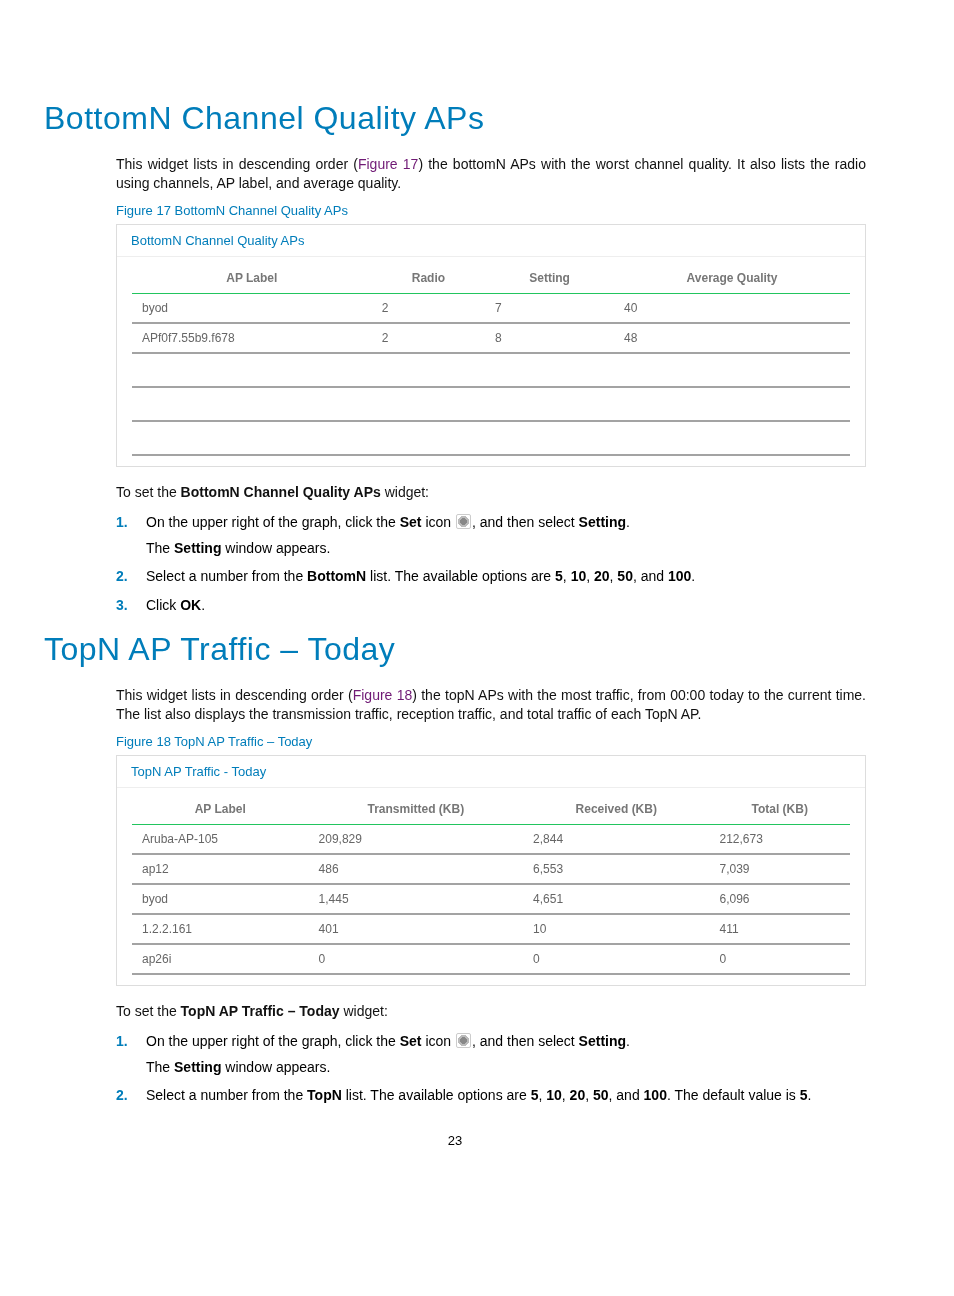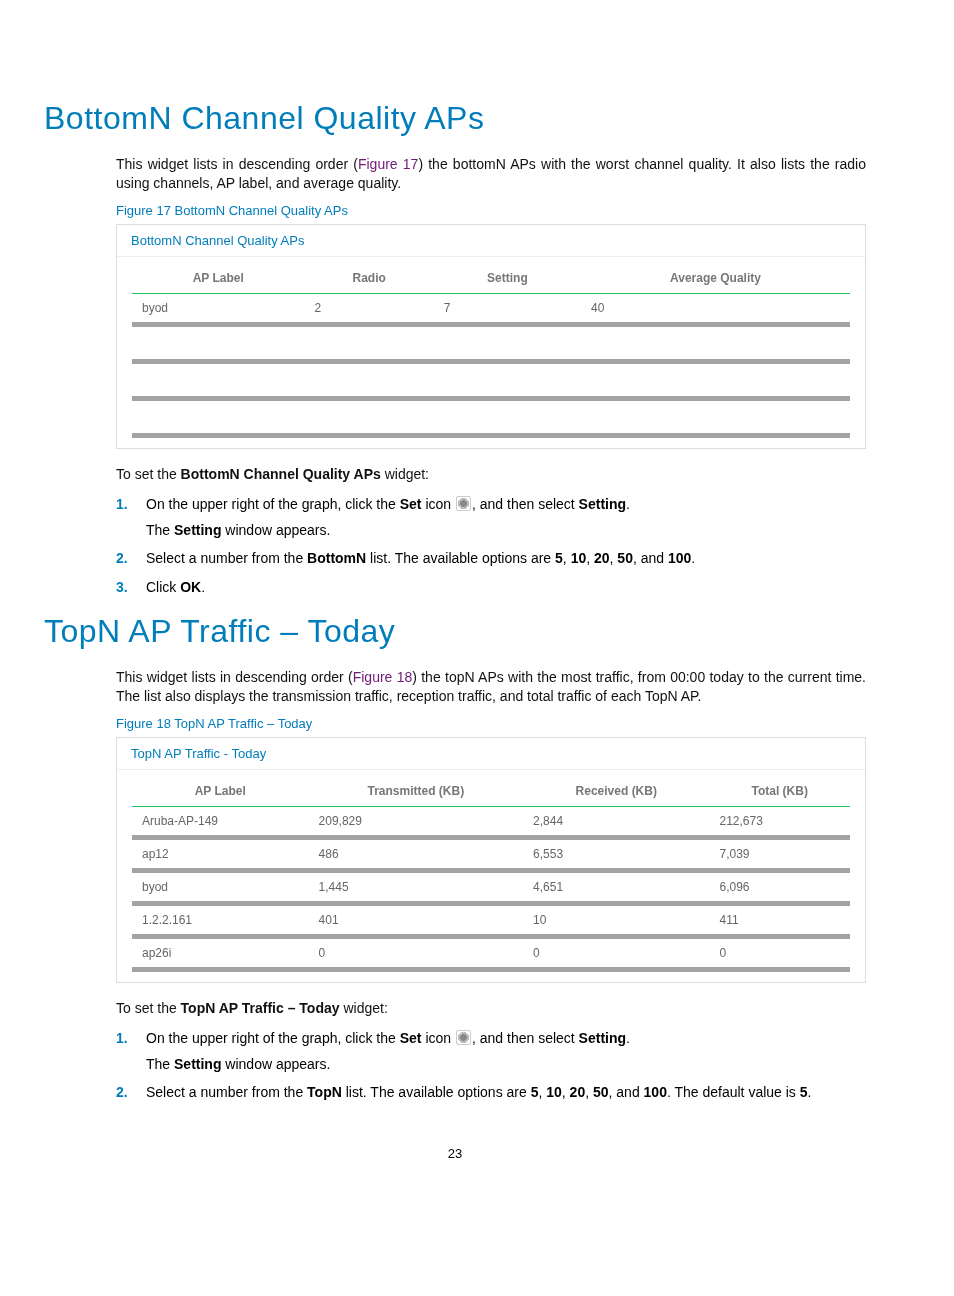--- a/index.html
+++ b/index.html
@@ -64,21 +64,21 @@
   table.data th {
     text-align: center;
     font-weight: bold;
     color: #777;
     padding: 8px 10px;
     border-bottom: 1px solid #22c55e;
     font-size: 12px;
   }
   table.data td {
     padding: 7px 10px;
-    border-bottom: 5px solid #a3a3a3;
+    border-bottom: 2px solid #a3a3a3;
     color: #666;
     margin-top: 20px;
   }
   table.data td.blank {
     color: transparent;
     height: 18px;
   }
   ol.steps {
     list-style: none;
     padding: 0;
@@ -107,21 +107,21 @@
     height: 13px;
     vertical-align: -2px;
     background: radial-gradient(circle, #888 35%, #bbb 36%, #bbb 60%, transparent 61%);
     border: 1px solid #ccc;
     border-radius: 2px;
     margin: 0 1px;
   }
   .page-num {
     text-align: center;
     font-size: 13px;
-    margin-top: 44px;
+    margin-top: 28px;
     font-family: "Futura", "Century Gothic", Arial, sans-serif;
   }
 </style>
 </head>
 <body>
 
 <div class="page">
 
   <h1 class="section-title">BottomN Channel Quality APs</h1>
 
@@ -144,20 +144,26 @@
           </tr>
         </thead>
         <tbody>
           <tr>
             <td>byod</td>
             <td>2</td>
             <td>7</td>
             <td>40</td>
           </tr>
           <tr>
+            <td>APf0f7.55b9.f678</td>
+            <td>2</td>
+            <td>8</td>
+            <td>48</td>
+          </tr>
+          <tr>
               <td class="blank">.</td>
               <td class="blank"></td>
               <td class="blank"></td>
               <td class="blank"></td>
             </tr>
           <tr>
               <td class="blank">.</td>
               <td class="blank"></td>
               <td class="blank"></td>
               <td class="blank"></td>
@@ -216,21 +222,21 @@
         <thead>
           <tr>
             <th>AP Label</th>
             <th>Transmitted (KB)</th>
             <th>Received (KB)</th>
             <th>Total (KB)</th>
           </tr>
         </thead>
         <tbody>
           <tr>
-            <td>Aruba-AP-149</td>
+            <td>Aruba-AP-105</td>
             <td>209,829</td>
             <td>2,844</td>
             <td>212,673</td>
           </tr>
           <tr>
             <td>ap12</td>
             <td>486</td>
             <td>6,553</td>
             <td>7,039</td>
           </tr>

